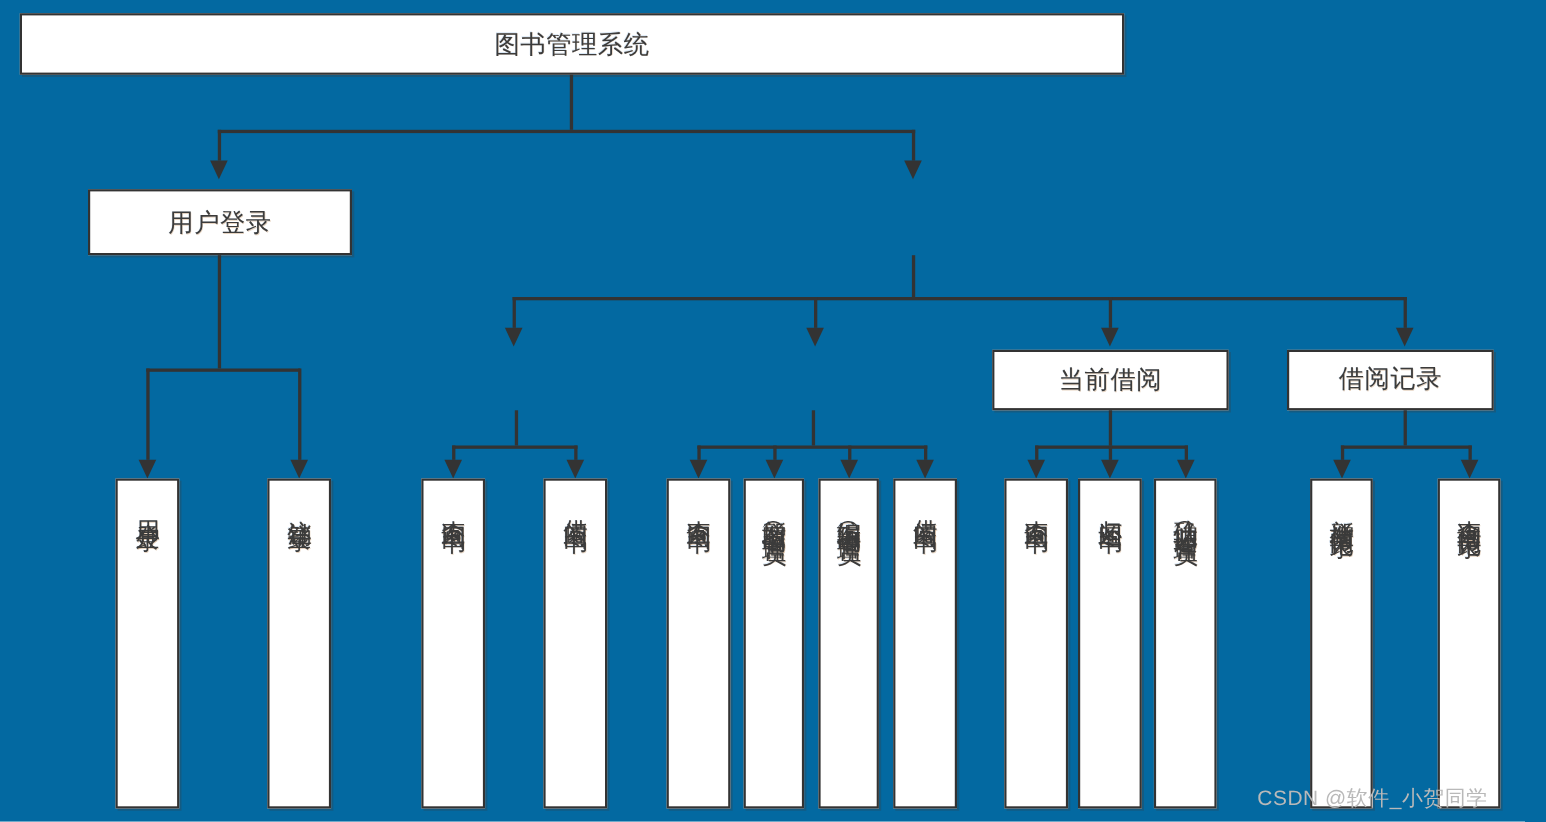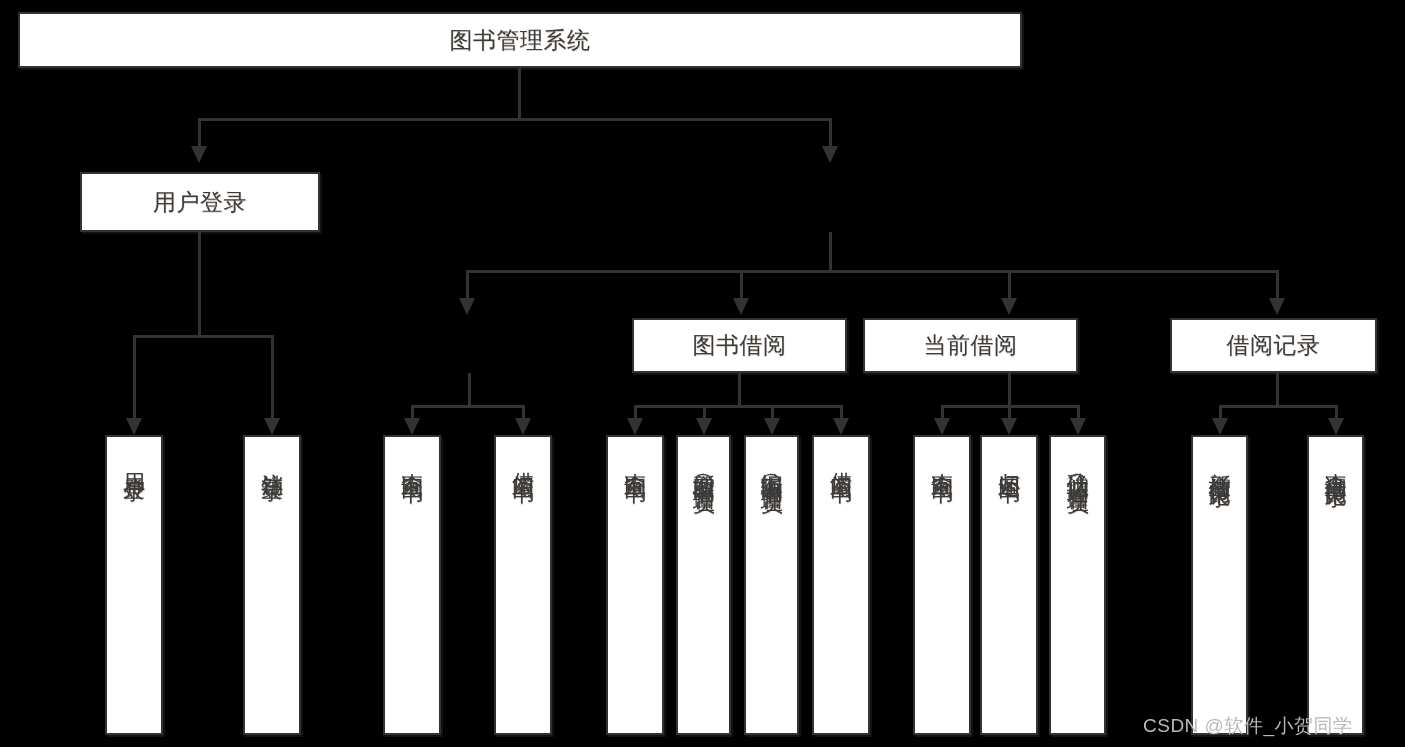--- a/index.html
+++ b/index.html
@@ -4,21 +4,21 @@
 <style>
   html,body{margin:0;padding:0;background:#ffffff;}
   body{
     font-family:"Liberation Sans","DejaVu Sans",sans-serif;
     color:#3a3a3a;
   }
   #canvas{
     position:relative;
     width:1405px;
     height:747px;
-    background:#000000;
+    background:#0369a1;
     overflow:hidden;
   }
   
   .node{
     position:absolute;
     box-sizing:border-box;
     border:2.5px solid #333333;
     background:#ffffff;
     display:flex;
     align-items:center;
@@ -104,27 +104,24 @@
   <div class="ln hln" style="left:466px;top:270px;width:813px;"></div>
   <div class="ln vln" style="left:466px;top:270px;height:28px;"></div>
   <div class="arw" style="left:459px;top:298px;"></div>
   <div class="ln vln" style="left:740px;top:270px;height:28px;"></div>
   <div class="arw" style="left:733px;top:298px;"></div>
   <div class="ln vln" style="left:1008px;top:270px;height:28px;"></div>
   <div class="arw" style="left:1001px;top:298px;"></div>
   <div class="ln vln" style="left:1276px;top:270px;height:28px;"></div>
   <div class="arw" style="left:1269px;top:298px;"></div>
 
-  <div class="node" style="left:632px;top:318px;width:215px;height:55px;">
-    <span class="lbl">图书借阅</span>
-  </div>
-  <div class="node" style="left:863px;top:318px;width:215px;height:55px;text-align:right;">
+  <div class="node" style="left:902px;top:318px;width:215px;height:55px;text-align:right;">
     <span class="lbl">当前借阅</span>
   </div>
-  <div class="node" style="left:1170px;top:318px;width:207px;height:55px;">
+  <div class="node" style="left:1170px;top:318px;width:188px;height:55px;font-family:Liberation Serif, serif;">
     <span class="lbl">借阅记录</span>
   </div>
 
   <div class="ln vln" style="left:468px;top:373px;height:32px;"></div>
   <div class="ln hln" style="left:411px;top:405px;width:114px;"></div>
   <div class="ln vln" style="left:411px;top:405px;height:13px;"></div>
   <div class="arw" style="left:404px;top:418px;"></div>
   <div class="ln vln" style="left:522px;top:405px;height:13px;"></div>
   <div class="arw" style="left:515px;top:418px;"></div>
 

